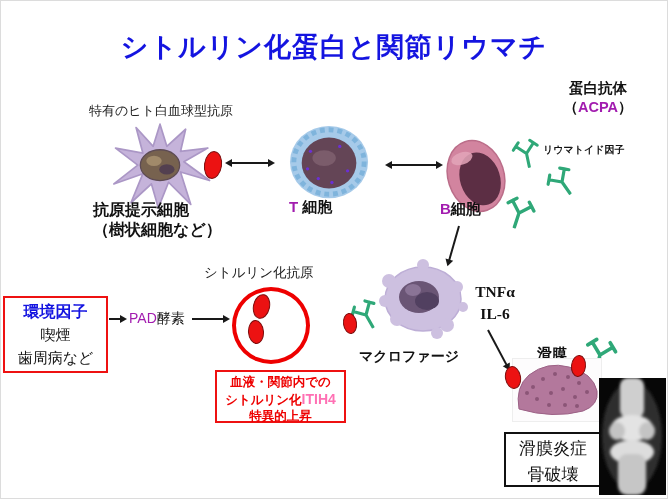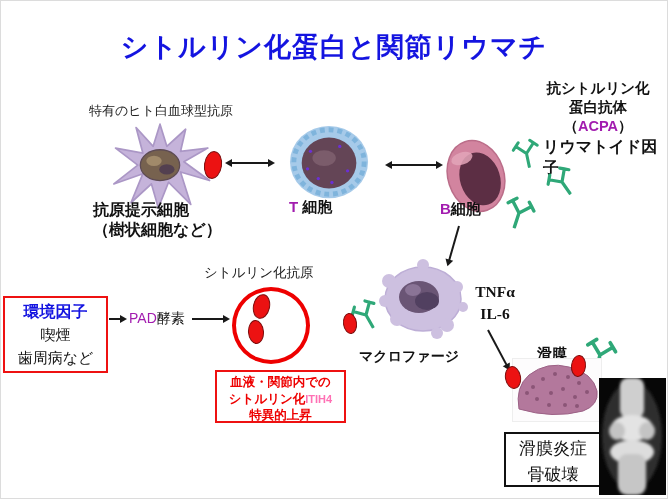--- a/index.html
+++ b/index.html
@@ -22,21 +22,21 @@
   .rot{transform-origin:left center;}
   
   .seed{position:absolute;background:#ec1212;border:1px solid #7c0d0d;border-radius:50%;}
   
   .env-box{left:2px;top:283px;width:101px;height:71px;border:2px solid #ee1111;background:#fff;
     text-align:center;font-size:15px;line-height:23px;padding-top:2px;box-sizing:content-box;margin-top:12px;}
   .env-box .ttl{font-size:16px;font-weight:bold;color:#1414e0;}
   .red-circle{left:231px;top:286px;width:70px;height:69px;border:4px solid #ee0000;border-radius:50%;background:#fff;}
   .red-note{left:214px;top:369px;width:131px;height:53px;border:2px solid #ee1111;background:#fff;
     text-align:center;font-size:12.5px;font-weight:bold;color:#ee0000;line-height:16.5px;padding-top:2px;box-sizing:border-box;}
-  .red-note .sub{color:#ff70b4;font-size:11px;}
+  .red-note .sub{color:#ff70b4;font-size:14px;}
   .outcome-box{left:503px;top:431px;width:98px;height:55px;border:2px solid #111;background:#fff;
     text-align:center;font-size:17px;line-height:26px;color:#111;padding-top:2px;box-sizing:border-box;}
   .acpa{left:527px;top:78px;width:140px;text-align:center;font-size:14.5px;font-weight:bold;line-height:19px;color:#111;}
   .cyt{left:466px;top:280px;width:56px;text-align:center;font-family:"Liberation Serif","DejaVu Serif",serif;
     font-weight:bold;font-size:15.5px;line-height:22px;color:#111;}
   .syn-card{left:511px;top:357px;width:88px;height:62px;background:#fdfcfd;border:1px solid #eee;}
   .antibody{position:absolute;}
 </style>
 </head>
 <body>
@@ -85,29 +85,28 @@
     <div>（樹状細胞など）</div>
   </div>
   <div class="abs t-bold" style="left:288px;top:197px;font-size:15px;">
     <span class="blue">T</span><span> 細胞</span>
   </div>
   <div class="abs t-bold" style="left:439px;top:199px;font-size:15px;">
     <span class="blue">B</span><span>細胞</span>
   </div>
 
   <div class="abs acpa">
-    <div>抗シトルリン化</div>
     <div>蛋白抗体</div>
     <div><span>（</span><span class="blue">ACPA</span><span>）</span></div>
   </div>
 
   <svg class="antibody" style="left:511px;top:138px;transform:rotate(-12deg);" width="29" height="29" viewBox="0 0 32 32">
     <path d="M16 31 V16 M16 16 L6 6 M6 6 L2.5 9.5 M6 6 L9.5 2.5 M16 16 L26 6 M26 6 L22.5 2.5 M26 6 L29.5 9.5" stroke="#2fa878" stroke-width="3.4" fill="none" stroke-linecap="round"></path>
   </svg>
-  <div class="abs t-bold" style="left:542px;top:136px;font-size:16px;">リウマトイド因子</div>
+  <div class="abs t-bold" style="left:542px;top:142px;font-size:10px;">リウマトイド因子</div>
 
   <svg class="antibody" style="left:546px;top:166px;transform:rotate(-35deg);" width="30" height="30" viewBox="0 0 32 32">
     <path d="M16 31 V16 M16 16 L6 6 M6 6 L2.5 9.5 M6 6 L9.5 2.5 M16 16 L26 6 M26 6 L22.5 2.5 M26 6 L29.5 9.5" stroke="#2fa878" stroke-width="3.4" fill="none" stroke-linecap="round"></path>
   </svg>
   <svg class="antibody" style="left:502px;top:196px;transform:rotate(18deg);" width="32" height="32" viewBox="0 0 32 32">
     <path d="M16 31 V16 M16 16 L6 6 M6 6 L2.5 9.5 M6 6 L9.5 2.5 M16 16 L26 6 M26 6 L22.5 2.5 M26 6 L29.5 9.5" stroke="#2fa878" stroke-width="3.4" fill="none" stroke-linecap="round"></path>
   </svg>
 
   <div class="arrow rot" style="left:458px;top:224px;width:40px;transform:rotate(106deg);"></div>
 

